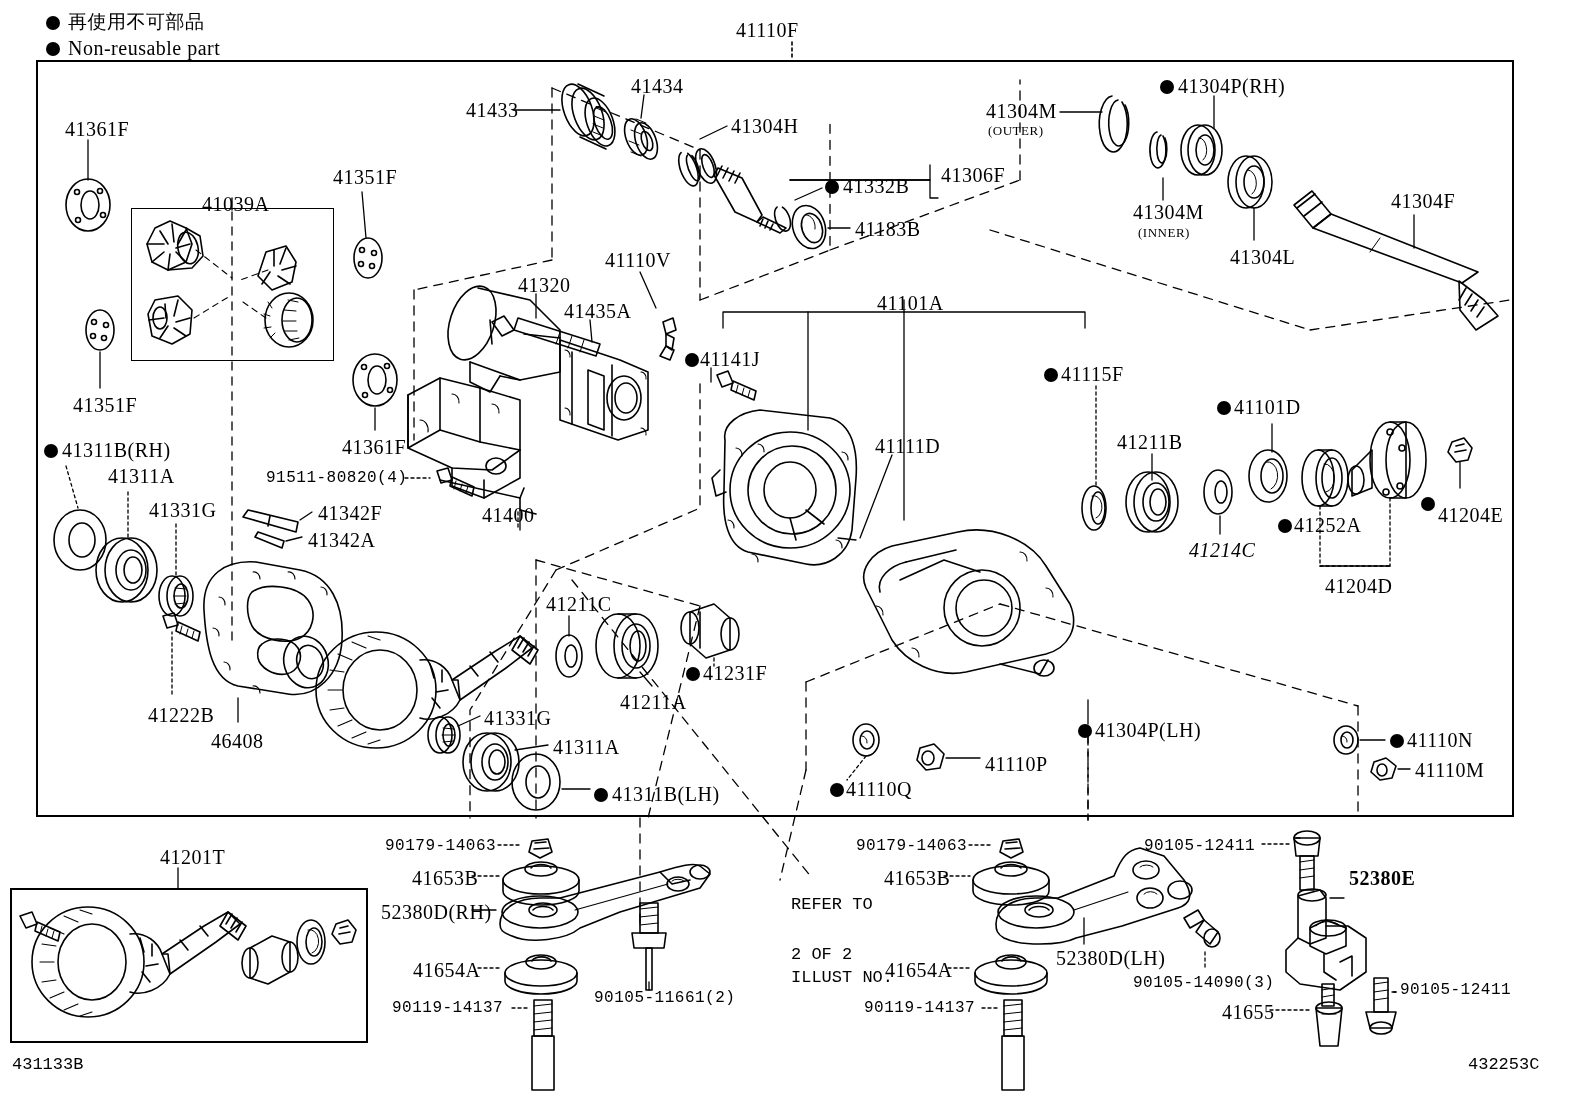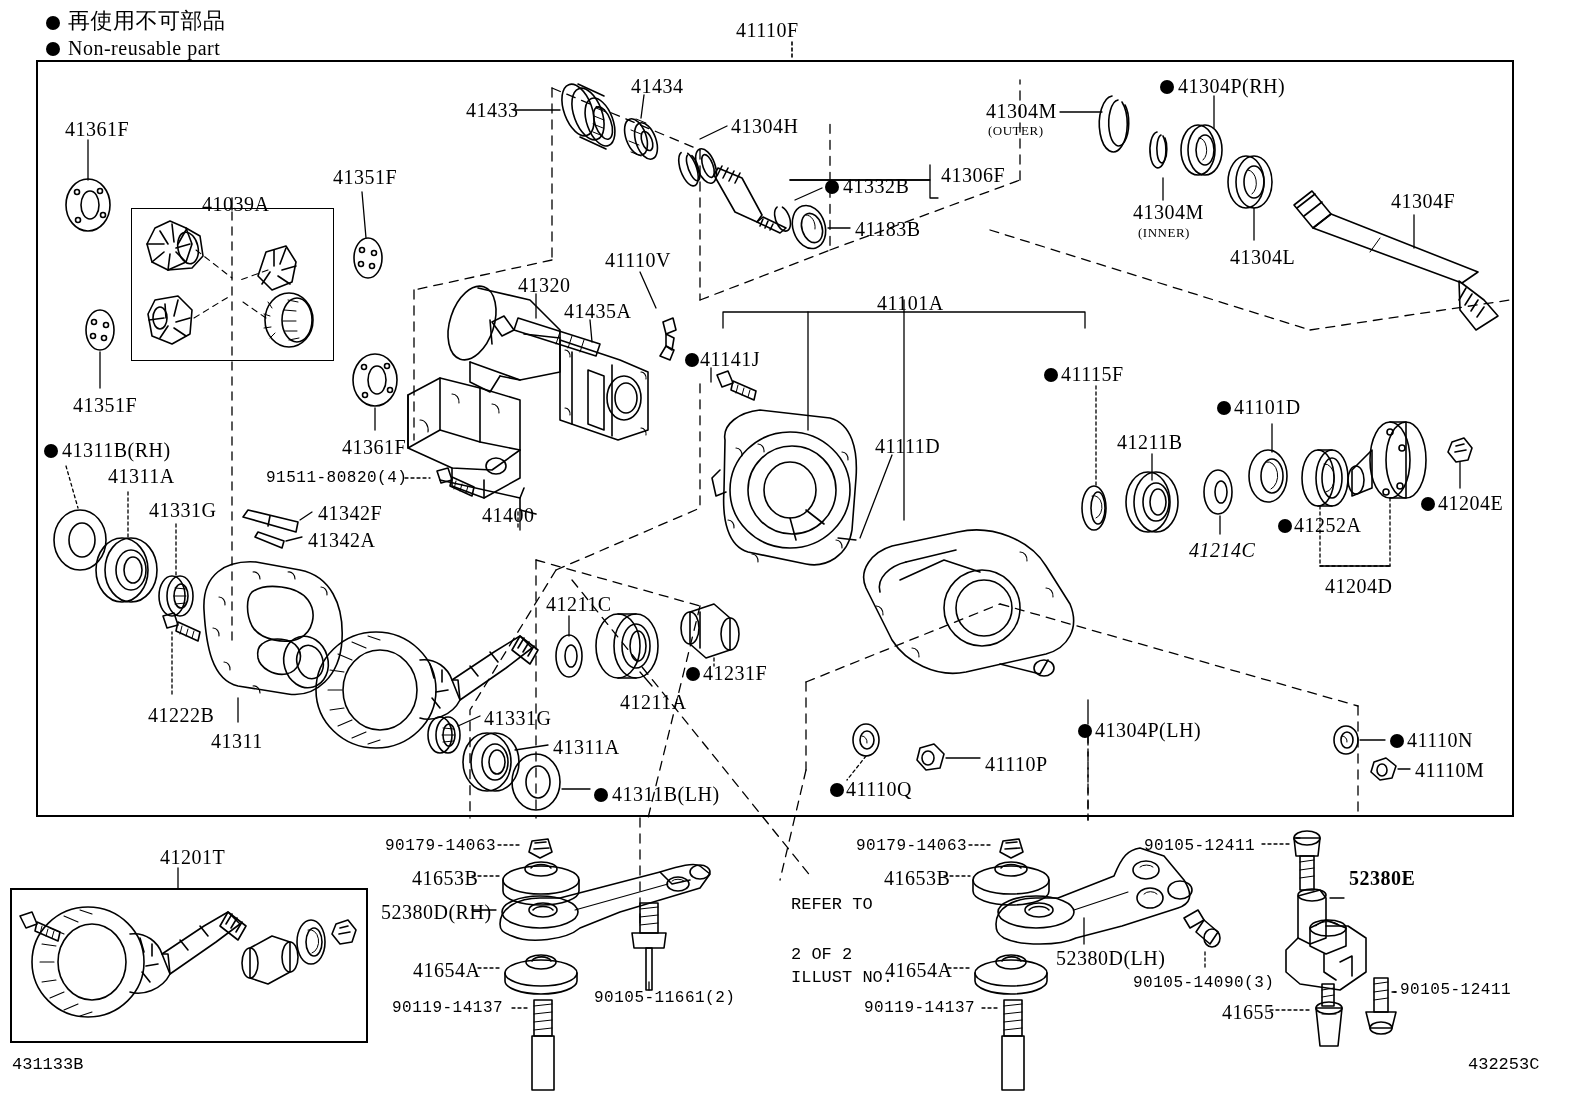--- a/index.html
+++ b/index.html
@@ -1,21 +1,21 @@
 <!DOCTYPE html>
 <html><head>
 <meta charset="utf-8">
 <style>
   html,body{margin:0;padding:0;background:#ffffff;}
   body{width:1592px;height:1099px;position:relative;overflow:hidden;
        font-family:"Liberation Serif",serif;color:#000;}
   .lbl{position:absolute;white-space:nowrap;font-family:"Liberation Serif",serif;
        font-size:20px;letter-spacing:.5px;line-height:1;}
   .lbl.sm{font-size:13px;}
-  .lbl.jp{font-family:Liberation Mono, monospace;font-size:22px;}
+  .lbl.jp{font-family:Liberation Serif, serif;font-size:19px;}
   .lbl.mono{font-family:"Liberation Mono",monospace;font-size:17px;letter-spacing:0;}
   .lbl.code{font-family:"Liberation Mono",monospace;font-size:16px;letter-spacing:.5px;}
   .dotonly{position:absolute;width:14px;height:14px;border-radius:50%;background:#000;}
   .frame{position:absolute;border:2px solid #000;box-sizing:border-box;}
   svg.over{position:absolute;left:0;top:0;width:1592px;height:1099px;
            pointer-events:none;}
   .bx{position:absolute;border:1.5px solid #000;box-sizing:border-box;}
 </style>
 </head>
 <body>
@@ -55,21 +55,21 @@
 <div class="lbl" style="left:65px;top:119px;">41361F</div>
 <div class="lbl" style="left:333px;top:167px;">41351F</div>
 <div class="lbl" style="left:73px;top:395px;">41351F</div>
 <div class="lbl" style="left:342px;top:437px;">41361F</div>
 
 <div class="dotonly" style="left:44px;top:444px;"></div>
 <div class="lbl" style="left:62px;top:440px;">41311B(RH)</div>
 <div class="lbl" style="left:108px;top:466px;">41311A</div>
 <div class="lbl" style="left:149px;top:500px;">41331G</div>
 <div class="lbl" style="left:148px;top:705px;">41222B</div>
-<div class="lbl" style="left:211px;top:731px;">41311</div>
+<div class="lbl" style="left:211px;top:731px;">46408</div>
 <div class="lbl" style="left:484px;top:708px;">41331G</div>
 <div class="lbl" style="left:553px;top:737px;">41311A</div>
 <div class="dotonly" style="left:594px;top:788px;"></div>
 <div class="lbl" style="left:612px;top:784px;">41311B(LH)</div>
 
 <div class="lbl code" style="left:266px;top:470px;">91511-80820(4)</div>
 <div class="lbl" style="left:318px;top:503px;">41342F</div>
 <div class="lbl" style="left:308px;top:530px;">41342A</div>
 
 <div class="lbl" style="left:518px;top:275px;">41320</div>
@@ -89,21 +89,21 @@
 <div class="dotonly" style="left:1044px;top:368px;"></div>
 <div class="lbl" style="left:1061px;top:364px;">41115F</div>
 <div class="lbl" style="left:1117px;top:432px;">41211B</div>
 <div class="dotonly" style="left:1217px;top:401px;"></div>
 <div class="lbl" style="left:1234px;top:397px;">41101D</div>
 <div class="lbl" style="left:1189px;top:540px;font-style:italic;">41214C</div>
 <div class="dotonly" style="left:1278px;top:519px;"></div>
 <div class="lbl" style="left:1294px;top:515px;">41252A</div>
 <div class="lbl" style="left:1325px;top:576px;">41204D</div>
 <div class="dotonly" style="left:1421px;top:497px;"></div>
-<div class="lbl" style="left:1438px;top:493px;">41204E</div>
+<div class="lbl" style="left:1438px;top:505px;">41204E</div>
 
 <div class="dotonly" style="left:830px;top:783px;"></div>
 <div class="lbl" style="left:846px;top:779px;">41110Q</div>
 <div class="lbl" style="left:985px;top:754px;">41110P</div>
 <div class="dotonly" style="left:1078px;top:724px;"></div>
 <div class="lbl" style="left:1095px;top:720px;">41304P(LH)</div>
 <div class="dotonly" style="left:1390px;top:734px;"></div>
 <div class="lbl" style="left:1407px;top:730px;">41110N</div>
 <div class="lbl" style="left:1415px;top:760px;">41110M</div>
 

